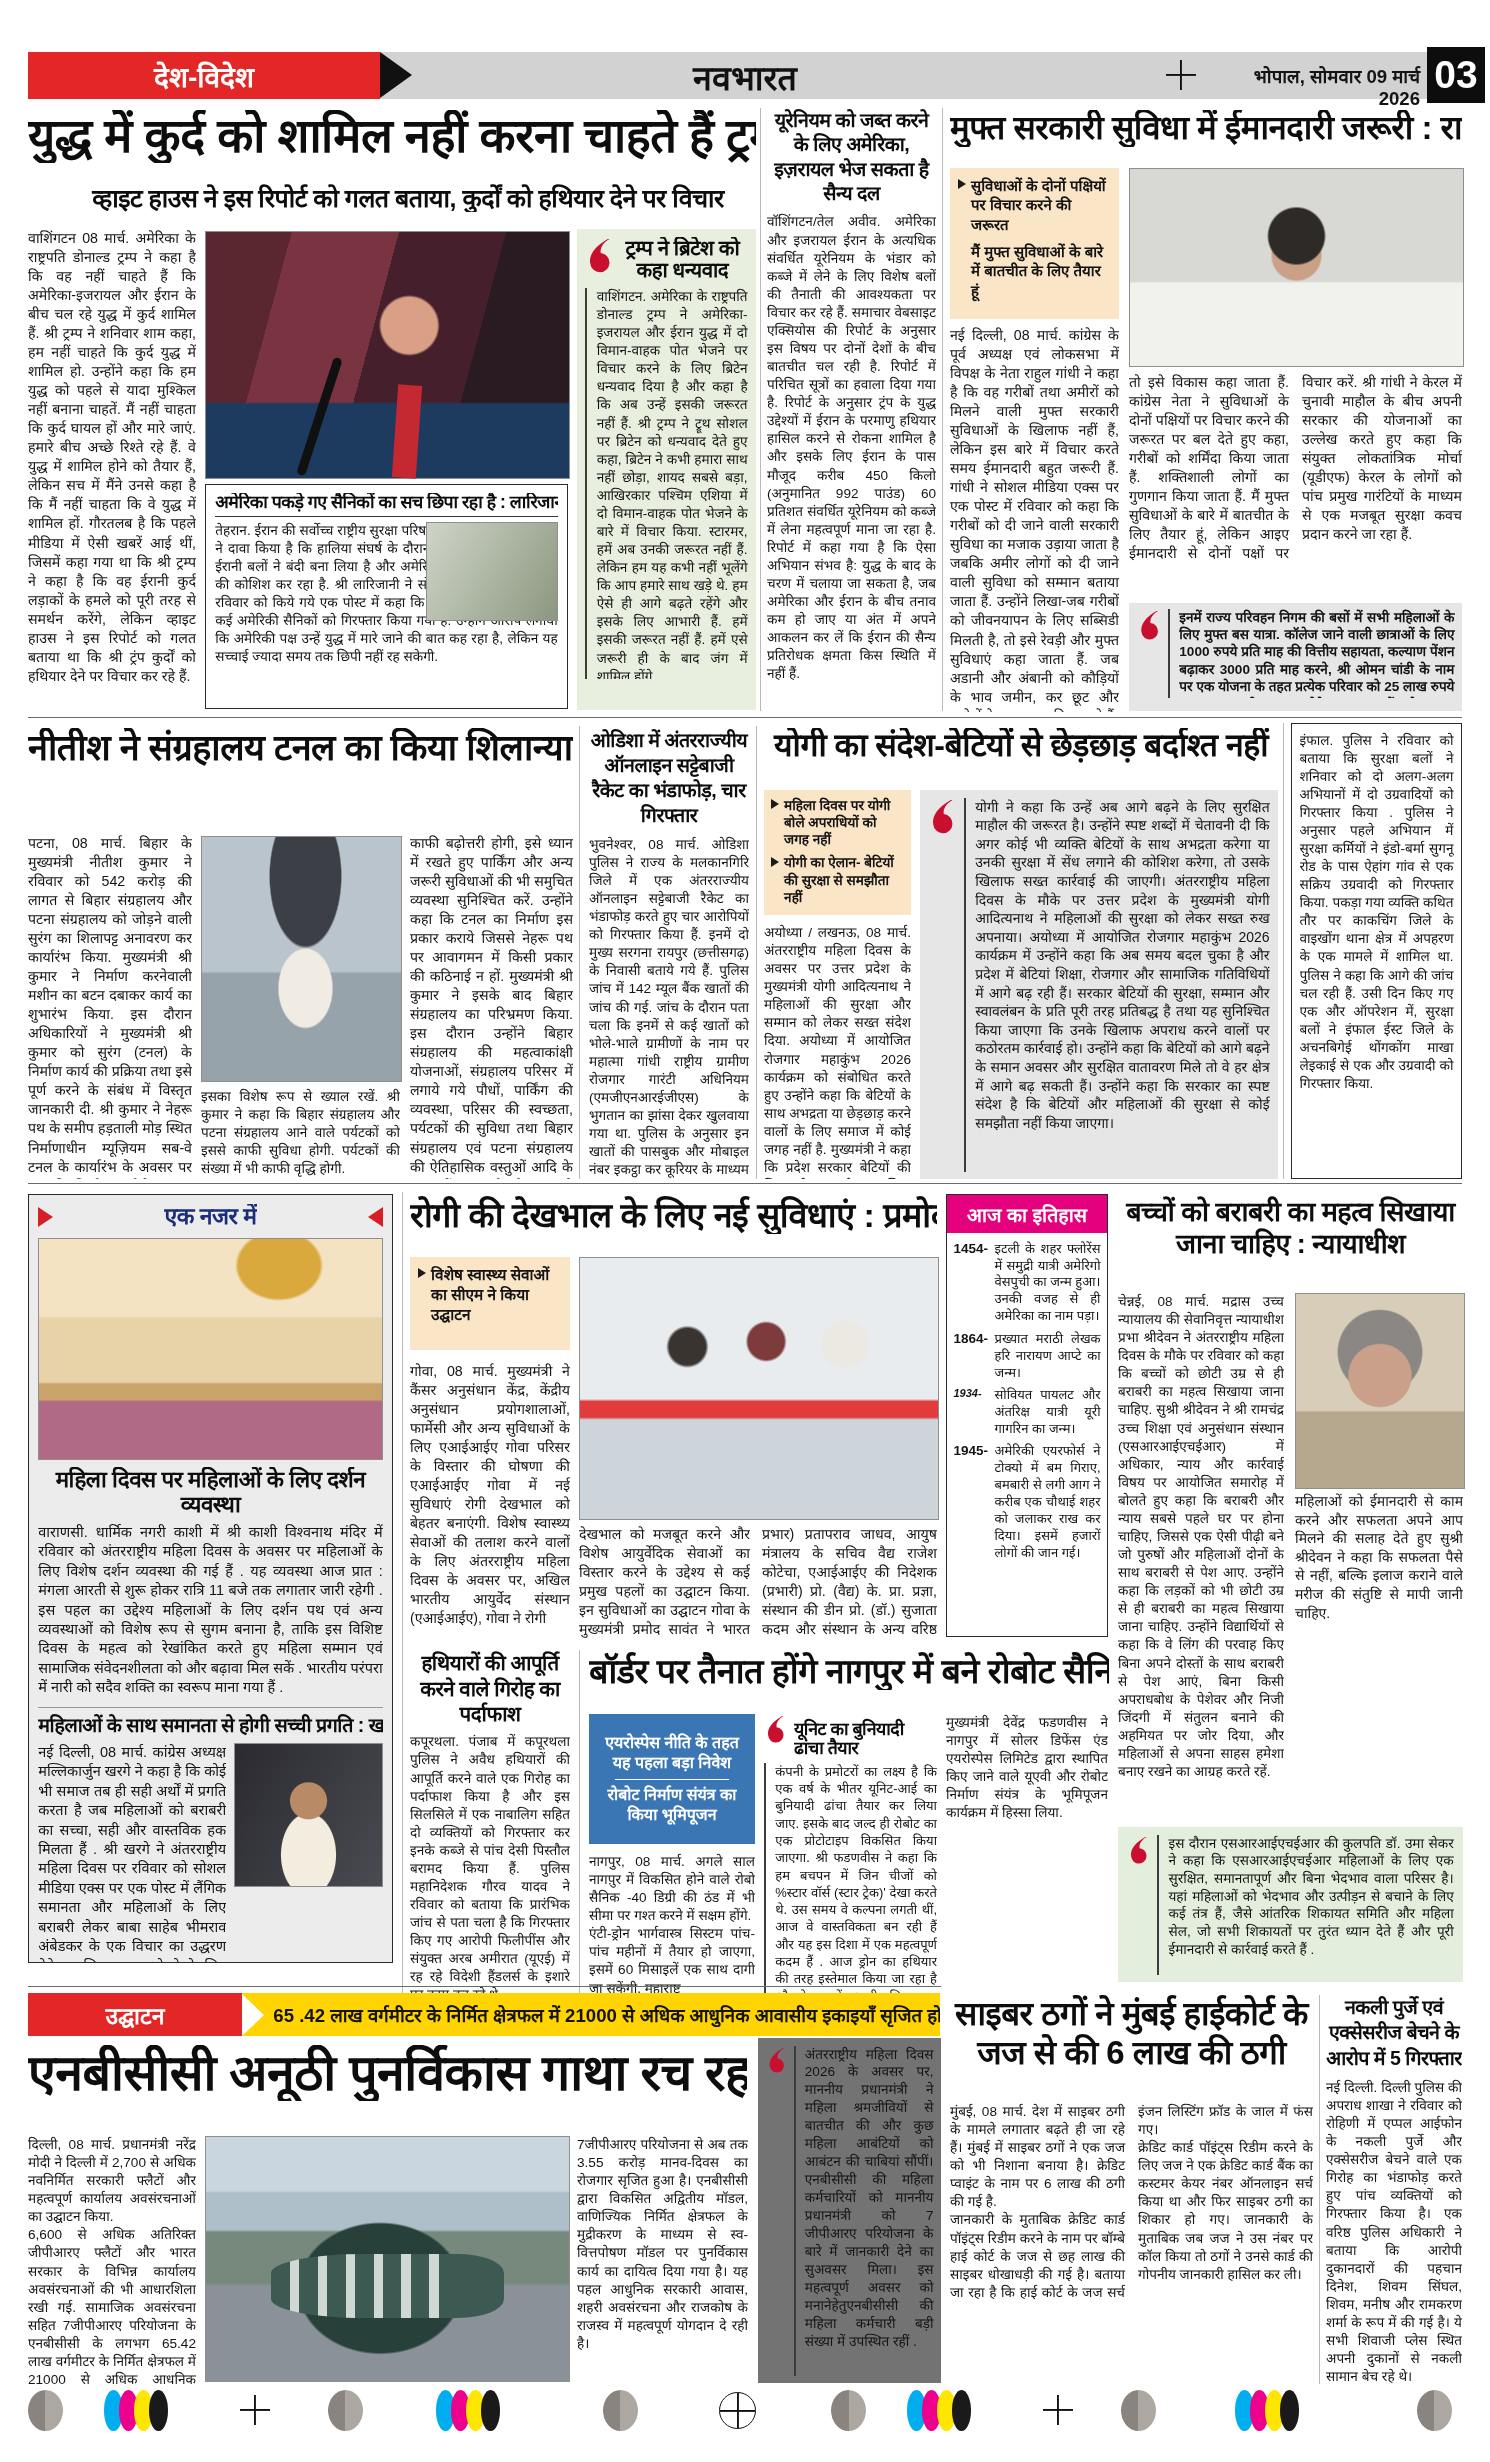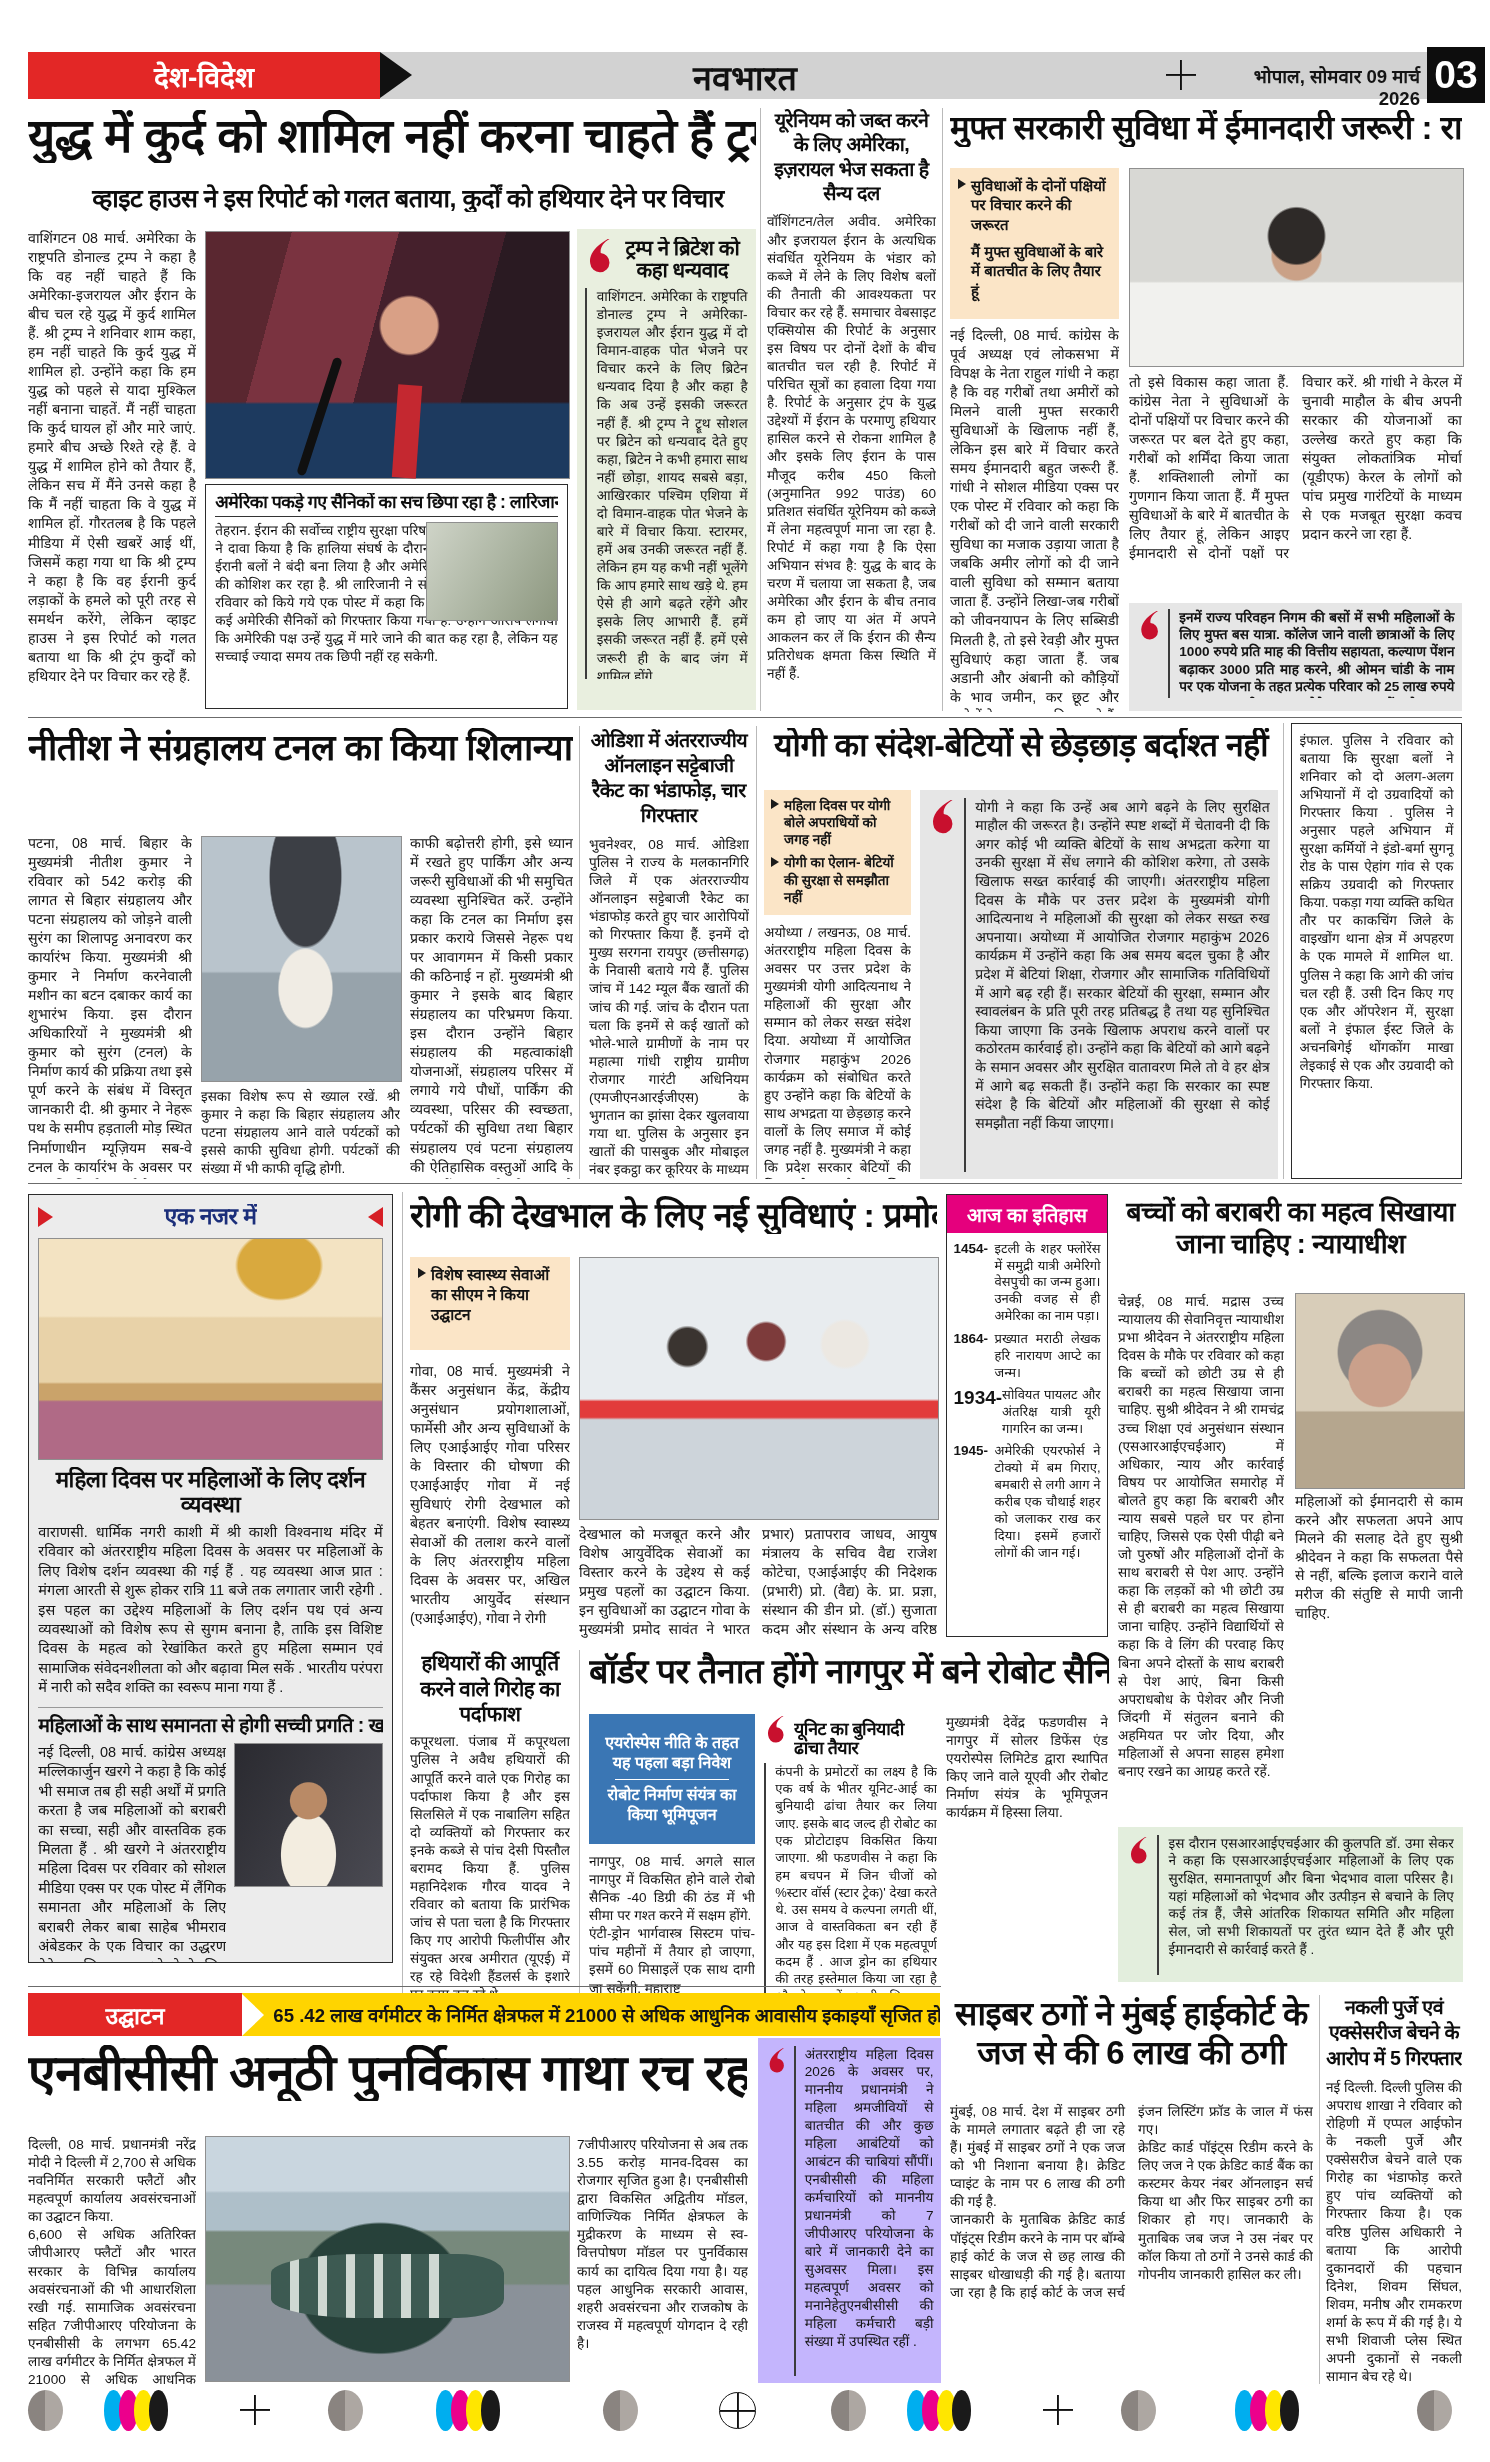--- a/index.html
+++ b/index.html
@@ -241,21 +241,21 @@
     <div style="padding:7.5px 6.5px;">
       <div style="display:flex;margin-bottom:5.6px;">
         <span class="bold" style="font-size:13.5px;flex:0 0 41px;">1454-</span>
         <span class="jt" style="font-size:13px;line-height:1.3;">इटली के शहर फ्लोरेंस में समुद्री यात्री अमेरिगो वेसपुची का जन्म हुआ। उनकी वजह से ही अमेरिका का नाम पड़ा।</span>
       </div>
       <div style="display:flex;margin-bottom:5.6px;">
         <span class="bold" style="font-size:13.5px;flex:0 0 41px;">1864-</span>
         <span class="jt" style="font-size:13px;line-height:1.3;">प्रख्यात मराठी लेखक हरि नारायण आप्टे का जन्म।</span>
       </div>
       <div style="display:flex;margin-bottom:5.6px;">
-        <span class="bold" style="font-size:19px;flex:0 0 41px;">1934-</span>
+        <span class="bold" style="font-size:11px;flex:0 0 41px;font-style:italic;">1934-</span>
         <span class="jt" style="font-size:13px;line-height:1.3;">सोवियत पायलट और अंतरिक्ष यात्री यूरी गागरिन का जन्म।</span>
       </div>
       <div style="display:flex;">
         <span class="bold" style="font-size:13.5px;flex:0 0 41px;">1945-</span>
         <span class="jt" style="font-size:13px;line-height:1.3;">अमेरिकी एयरफोर्स ने टोक्यो में बम गिराए, बमबारी से लगी आग ने करीब एक चौथाई शहर को जलाकर राख कर दिया। इसमें हजारों लोगों की जान गई।</span>
       </div>
     </div>
   </div>
 
   <div class="abs hl ctr" style="left:1118px;top:1196px;width:345px;font-size:27px;line-height:1.2;height:86px;">बच्चों को बराबरी का महत्व सिखाया जाना चाहिए : न्यायाधीश</div>
@@ -285,21 +285,21 @@
   </div>
   <div class="abs hl ctr nowrap" style="left:28px;top:2045px;width:719px;font-size:50px;">एनबीसीसी अनूठी पुनर्विकास गाथा रच रहा</div>
   <div class="abs body-sm jt" style="left:28px;top:2136px;width:168px;height:248px;white-space:pre-line;">दिल्ली, 08 मार्च. प्रधानमंत्री नरेंद्र मोदी ने दिल्ली में 2,700 से अधिक नवनिर्मित सरकारी फ्लैटों और महत्वपूर्ण कार्यालय अवसंरचनाओं का उद्घाटन किया.
 6,600 से अधिक अतिरिक्त जीपीआरए फ्लैटों और भारत सरकार के विभिन्न कार्यालय अवसंरचनाओं की भी आधारशिला रखी गई. सामाजिक अवसंरचना सहित 7जीपीआरए परियोजना के एनबीसीसी के लगभग 65.42 लाख वर्गमीटर के निर्मित क्षेत्रफल में 21000 से अधिक आधुनिक आवासीय इकाइयाँ सृजित होने की उम्मीद है .</div>
   <div class="photo" style="left:205px;top:2136px;width:363px;height:244px;background:
        radial-gradient(ellipse at 48% 62%, #27413a 0 30%, rgba(0,0,0,0) 31%),
        linear-gradient(#c9d6df 0 22%, #aebfc9 23% 38%, #77897c 39% 60%, #8a9199 61% 100%);">
     <div class="abs" style="left:18%;top:48%;width:64%;height:26%;background:linear-gradient(90deg,#3d5a52 0 8%,#cfd8d2 8% 12%,#3d5a52 12% 20%,#cfd8d2 20% 24%,#3d5a52 24% 32%,#cfd8d2 32% 36%,#3d5a52 36% 44%,#cfd8d2 44% 48%,#3d5a52 48% 56%,#cfd8d2 56% 60%,#3d5a52 60% 68%,#cfd8d2 68% 72%,#3d5a52 72% 100%);border-radius:40% 20% 20% 40%/30%;"></div>
   </div>
   <div class="abs body-sm jt" style="left:577px;top:2136px;width:171px;height:248px;">7जीपीआरए परियोजना से अब तक 3.55 करोड़ मानव-दिवस का रोजगार सृजित हुआ है। एनबीसीसी द्वारा विकसित अद्वितीय मॉडल, वाणिज्यिक निर्मित क्षेत्रफल के मुद्रीकरण के माध्यम से स्व-वित्तपोषण मॉडल पर पुनर्विकास कार्य का दायित्व दिया गया है। यह पहल आधुनिक सरकारी आवास, शहरी अवसंरचना और राजकोष के राजस्व में महत्वपूर्ण योगदान दे रही है।</div>
-  <div class="abs" style="left:758px;top:2038px;width:183px;height:345px;background:#c4b5fd;padding:7.5px;box-sizing:border-box;">
+  <div class="abs" style="left:758px;top:2038px;width:183px;height:345px;background:#737373;padding:7.5px;box-sizing:border-box;">
     <div class="quote-wrap" style="height:100%;">
       <svg class="qm" viewBox="0 0 32 44" style="width:20.5px;height:30px;">
           <path d="M26 2C12 10 4 20 6 30a11 11 0 1 0 12-12C17 12 21 6 28 2Z"></path>
         </svg>
       <div class="quote-rule jt" style="font-size:13.6px;line-height:1.32;overflow:hidden;">अंतरराष्ट्रीय महिला दिवस 2026 के अवसर पर, माननीय प्रधानमंत्री ने महिला श्रमजीवियों से बातचीत की और कुछ महिला आबंटियों को आबंटन की चाबियां सौंपीं। एनबीसीसी की महिला कर्मचारियों को माननीय प्रधानमंत्री को 7 जीपीआरए परियोजना के बारे में जानकारी देने का सुअवसर मिला। इस महत्वपूर्ण अवसर को मनानेहेतुएनबीसीसी की महिला कर्मचारी बड़ी संख्या में उपस्थित रहीं .</div>
     </div>
   </div>
 
   <div class="abs hl ctr" style="left:950px;top:1995px;width:363px;font-size:33px;line-height:1.18;height:97px;">साइबर ठगों ने मुंबई हाईकोर्ट के जज से की 6 लाख की ठगी</div>
   <div class="abs body-sm jt cols-2" style="left:950px;top:2103px;width:363px;height:281px;white-space:pre-line;">मुंबई, 08 मार्च. देश में साइबर ठगी के मामले लगातार बढ़ते ही जा रहे हैं। मुंबई में साइबर ठगों ने एक जज को भी निशाना बनाया है। क्रेडिट प्वाइंट के नाम पर 6 लाख की ठगी की गई है.

